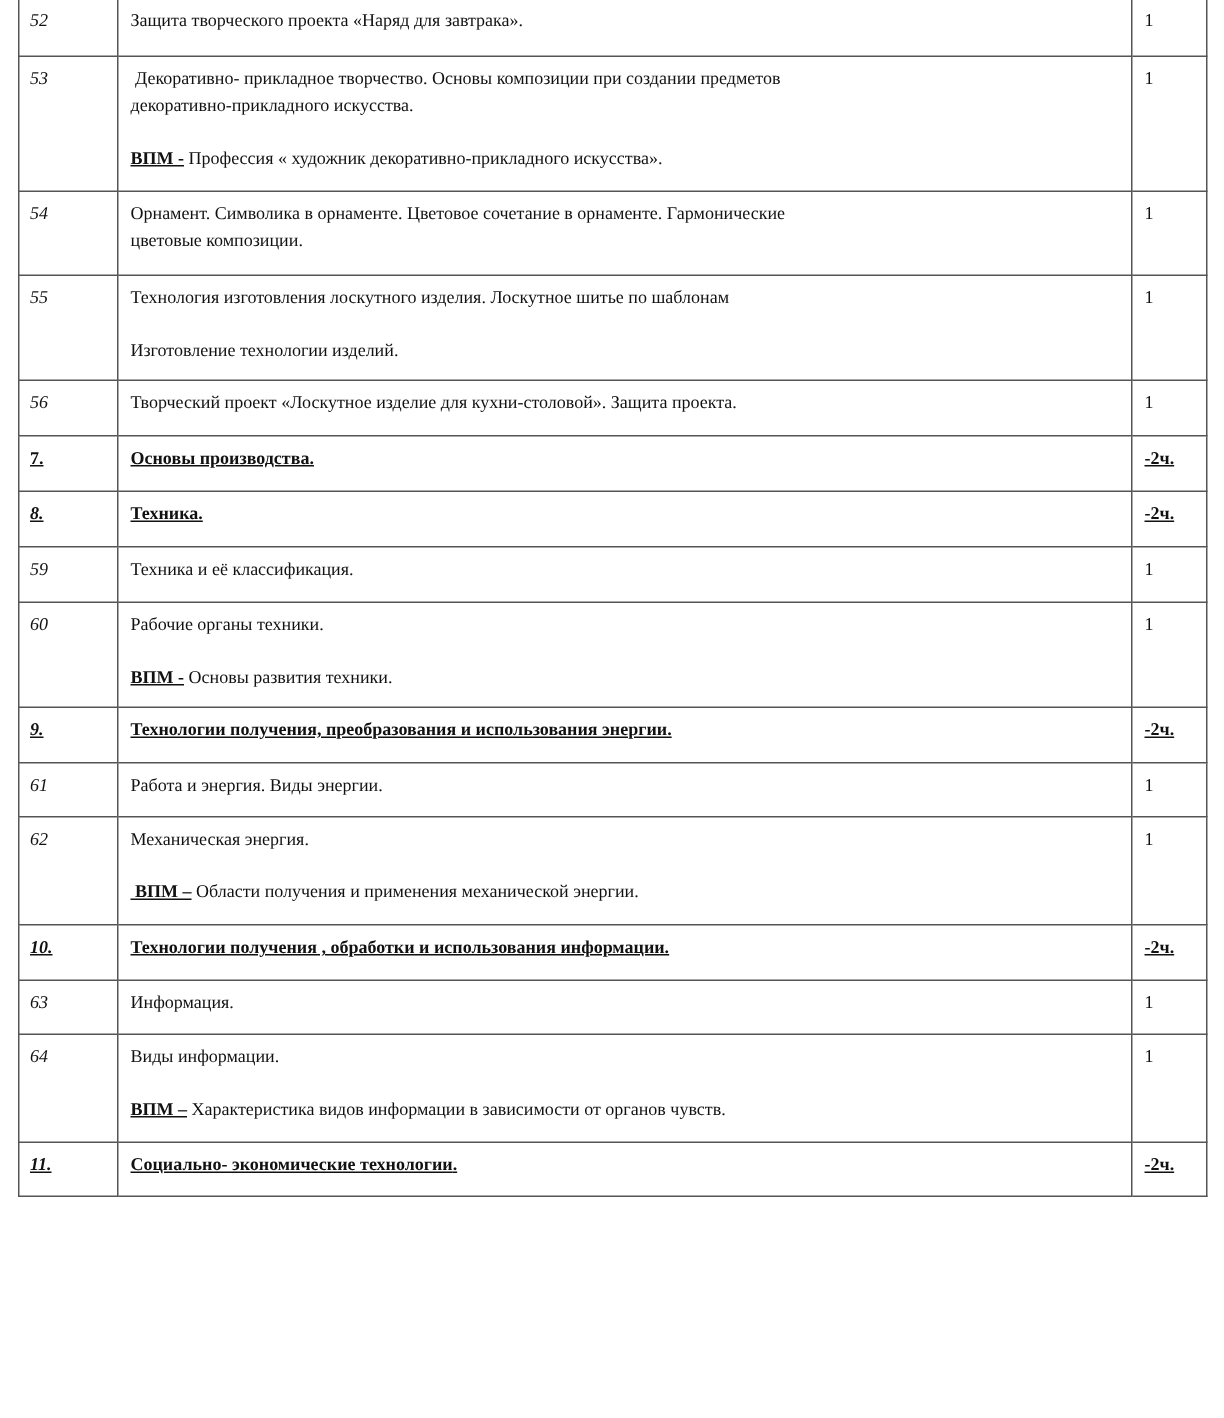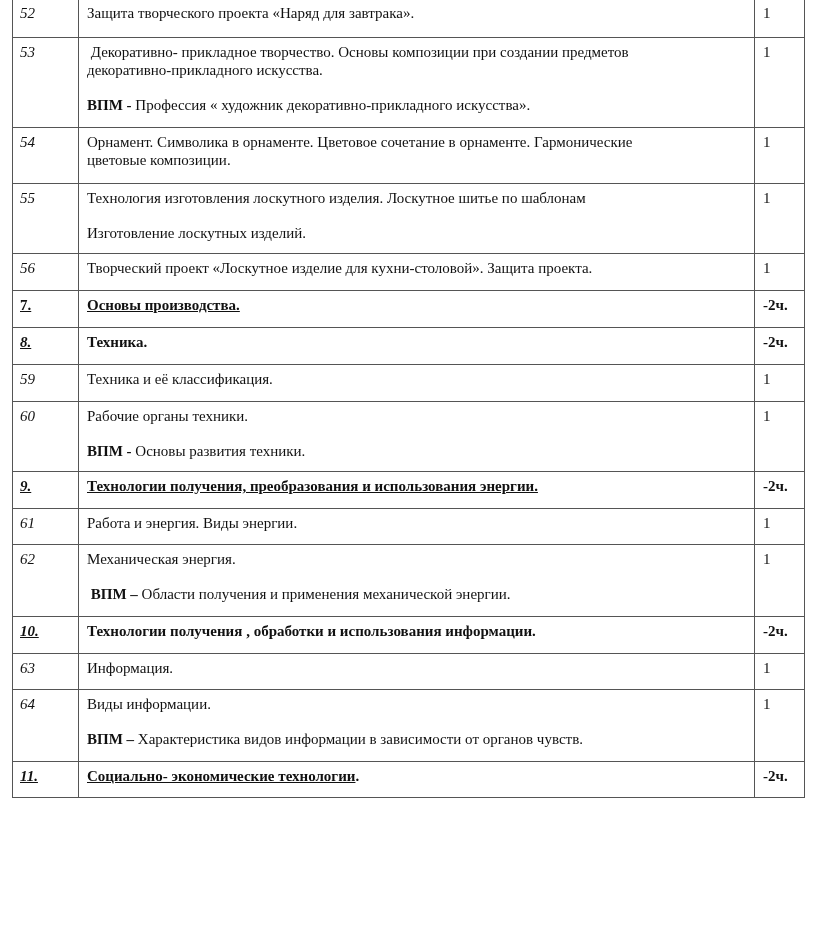--- a/index.html
+++ b/index.html
@@ -23,40 +23,40 @@
   }
   table.plan {
     border-collapse: collapse;
     width: 792px;
     table-layout: fixed;
   }
   table.plan td {
     border: 1px solid #555555;
     vertical-align: top;
     padding: 0;
-    font-size: 15px;
+    font-size: 12px;
     line-height: 18px;
   }
   td.num {
     width: 65px;
     padding: 5px 0 0 7px !important;
     font-style: italic;
   }
   td.topic {
     width: 675px;
     padding: 5px 8px 0 8px !important;
     margin-left: 28px;
   }
   td.hours {
     width: 49px;
     padding: 5px 0 0 8px !important;
   }
   .line { display: block; }
   .gap { display: block; height: 17px; }
-  .bold { font-weight: bold; }
+  .bold { font-weight: bold; text-decoration: underline; }
   .u { text-decoration: underline; text-align: right; }
   .sec-num { font-weight: bold; text-decoration: underline; }
   .sec-num.it { font-style: italic; }
   .sec-num.noit { font-style: normal; }
 </style>
 </head>
 <body>
 
 <div class="page">
   <table class="plan">
@@ -93,21 +93,21 @@
           <span class="line">цветовые композиции.</span>
         </td>
         <td class="hours">1</td>
       </tr>
 
       <tr style="height:70px">
         <td class="num">55</td>
         <td class="topic">
           <span class="line">Технология изготовления лоскутного изделия. Лоскутное шитье по шаблонам</span>
           <span class="gap"></span>
-          <span class="line">Изготовление лоскутных изделий.</span>
+          <span class="line">Изготовление технологии изделий.</span>
         </td>
         <td class="hours">1</td>
       </tr>
 
       <tr style="height:37px">
         <td class="num">56</td>
         <td class="topic">
           <span class="line">Творческий проект «Лоскутное изделие для кухни-столовой». Защита проекта.</span>
         </td>
         <td class="hours">1</td>

